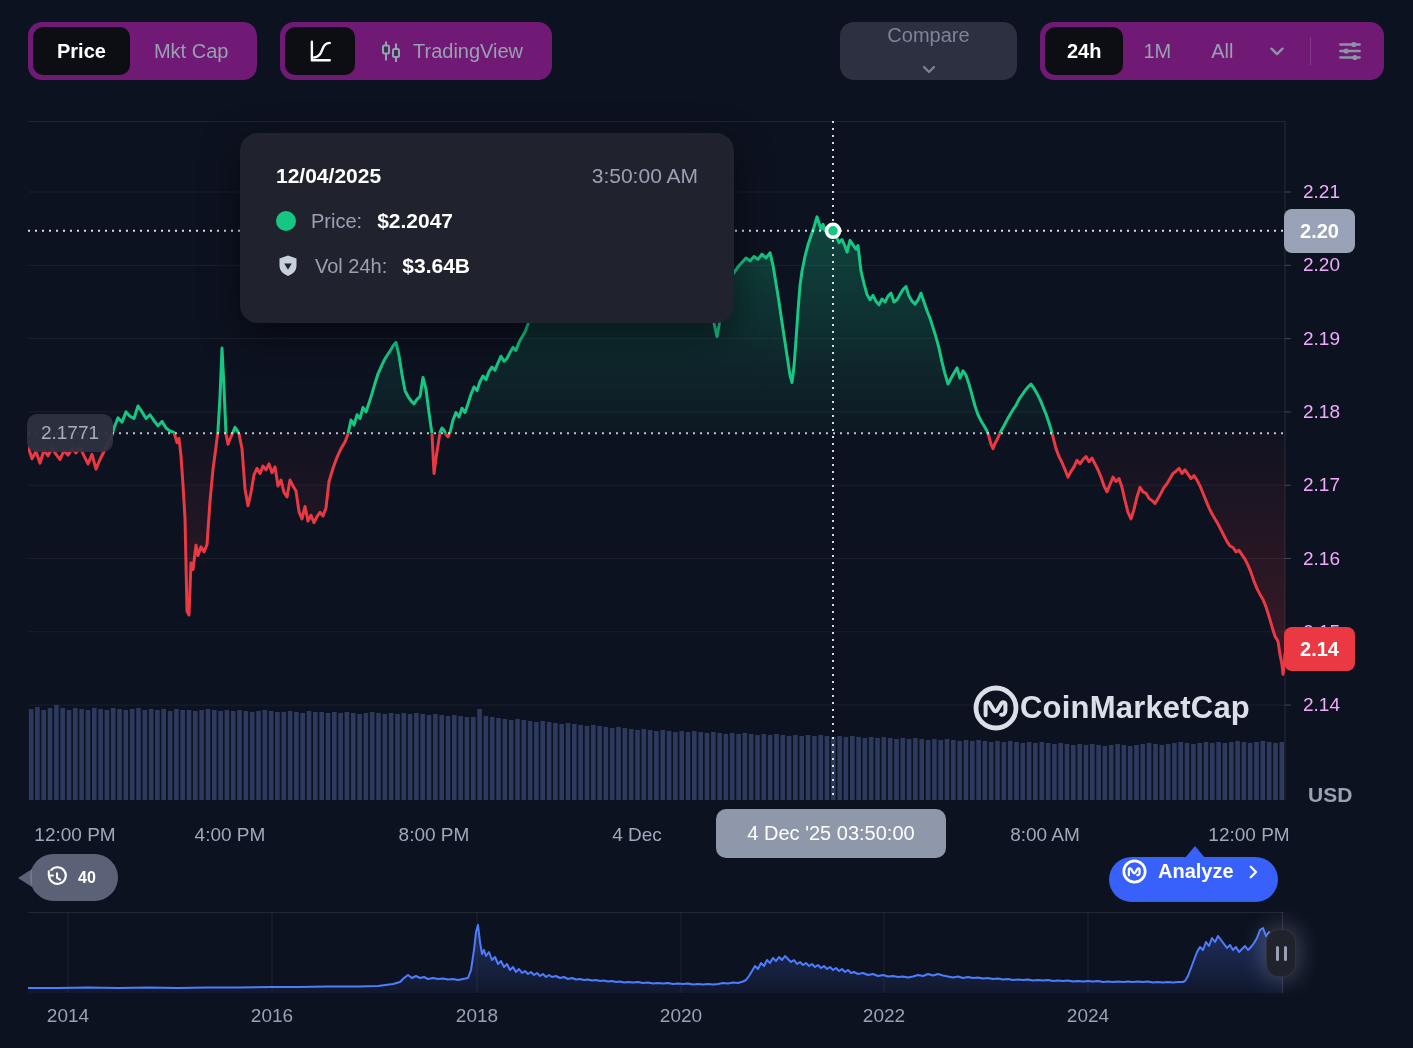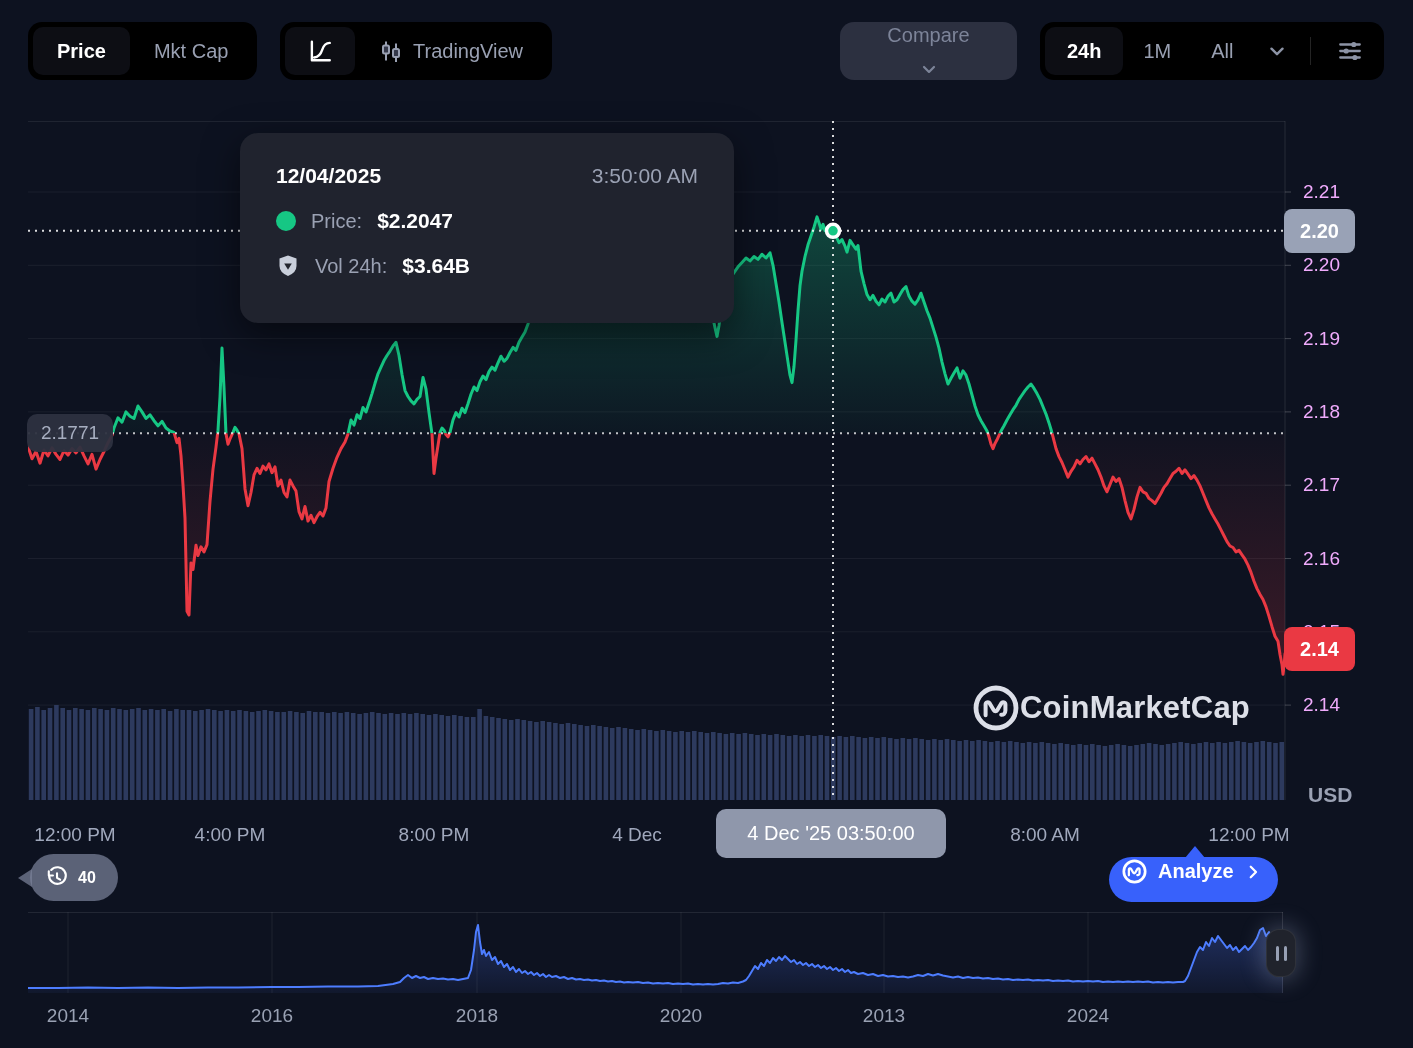--- a/index.html
+++ b/index.html
@@ -1,19 +1,19 @@
 <!DOCTYPE html>
 <html><head>
 <meta charset="utf-8">
 <style>
   html,body{margin:0;padding:0;background:#0d1220;}
   .stage{position:relative;width:1413px;height:1048px;background:#0d1220;overflow:hidden;
          font-family:"Liberation Sans","DejaVu Sans",sans-serif;-webkit-font-smoothing:antialiased;}
   .seg{position:absolute;top:22px;height:58px;display:inline-flex;align-items:center;
-       background:#000000;border-radius:14px;padding:0 5px;}
+       background:#701a75;border-radius:14px;padding:0 5px;}
   .pill{height:48px;border:none;border-radius:10px;background:transparent;color:#99a0b2;
         font-size:20px;font-weight:500;padding:0 24px;display:inline-flex;align-items:center;gap:10px;
         cursor:pointer;font-family:inherit;}
   .pill.active{background:#0d0e14;color:#fff;font-weight:700;}
   .pill.iconpill{padding:0 22px;}
   .compare{position:absolute;left:840px;top:22px;width:177px;height:58px;background:#2c3040;border:none;
         border-radius:14px;color:#7d8499;font-size:20px;font-weight:500;display:flex;align-items:center;
         justify-content:center;gap:12px;cursor:pointer;font-family:inherit;flex-direction:column;}
   .vdiv{width:1px;height:28px;background:rgba(255,255,255,0.14);margin:0 10px;}
   .chev{flex:0 0 auto;}
@@ -451,17 +451,17 @@
     </svg>
   <div class="handle">
       <span></span>
       <span></span>
     </div>
   <div id="yearlabels">
       <div class="yrlab" style="left: 8px;">2014</div>
       <div class="yrlab" style="left: 212px;">2016</div>
       <div class="yrlab" style="left: 417px;">2018</div>
       <div class="yrlab" style="left: 621px;">2020</div>
-      <div class="yrlab" style="left: 824px;">2013</div>
+      <div class="yrlab" style="left: 824px;">2022</div>
       <div class="yrlab" style="left: 1028px;">2024</div>
     </div>
 
 </div>
 
 </body></html>

